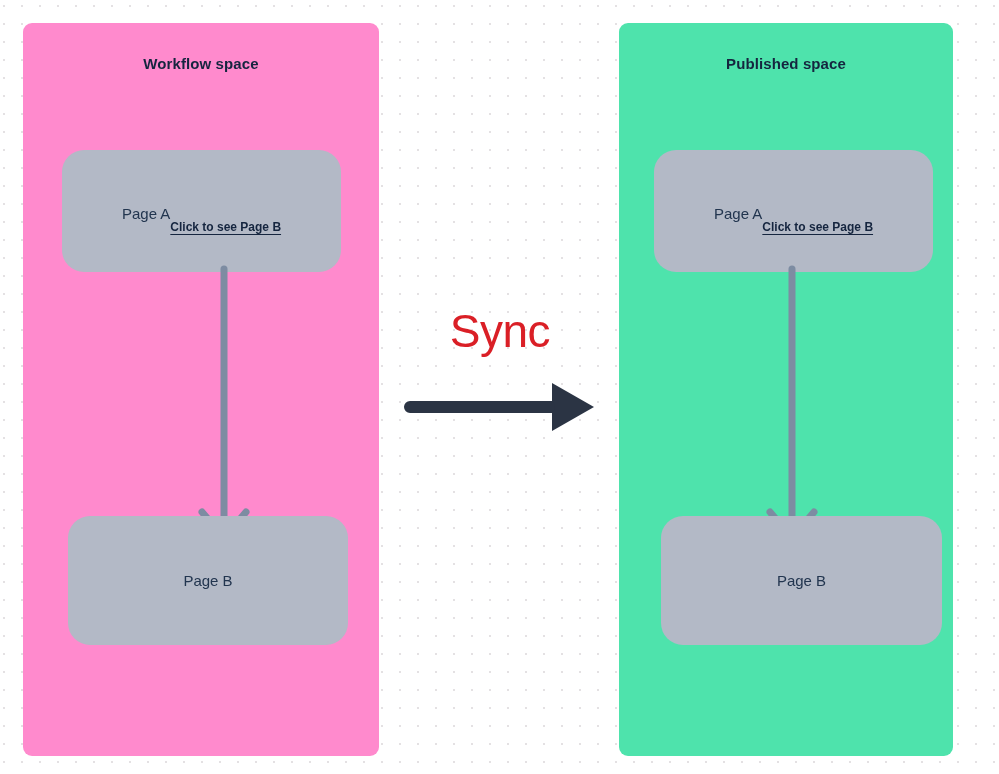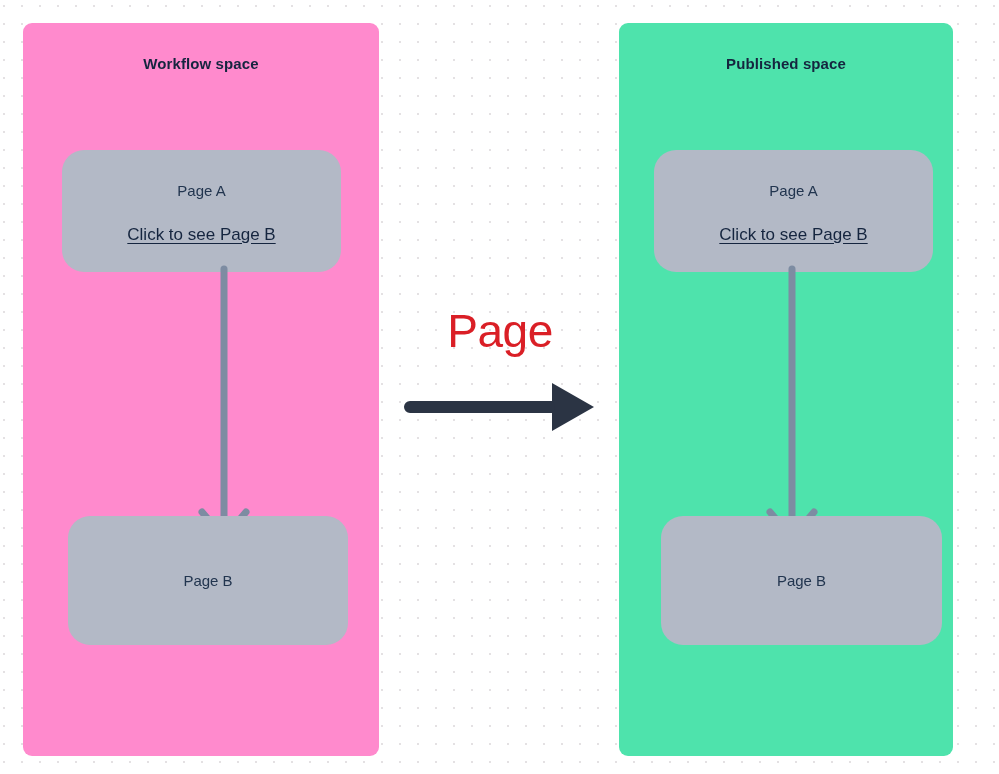--- a/index.html
+++ b/index.html
@@ -59,37 +59,37 @@
     line-height: 1;
   }
 
   
   .page-card {
     position: absolute;
     background-color: #b3b9c6;
     border-radius: 22px;
     box-sizing: border-box;
     display: flex;
-    flex-direction: column;
+    flex-direction: row;
     align-items: center;
     justify-content: center;
   }
   .page-card.with-link {
     padding-top: 4px;
   }
   .page-title-text {
     font-size: 15px;
     font-weight: normal;
     color: #22354f;
     line-height: 1;
   }
   .page-link-text {
     margin-top: 28px;
-    font-size: 17px;
-    font-weight: normal;
+    font-size: 12px;
+    font-weight: bold;
     color: #15253f;
     text-decoration: underline;
     text-underline-offset: 3px;
     line-height: 1;
     cursor: pointer;
   }
 
   
   #wf-page-a {
     left: 39px;
@@ -174,21 +174,21 @@
     <svg class="connector" id="wf-connector" viewBox="0 0 72 275">
       <line x1="36" y1="0" x2="36" y2="268" stroke="#7d8ca2" stroke-width="7" stroke-linecap="round"></line>
       <polyline points="14,243 36,269 58,243" fill="none" stroke="#7d8ca2" stroke-width="7" stroke-linecap="round" stroke-linejoin="round"></polyline>
     </svg>
 
     <div class="page-card" id="wf-page-b">
       <div class="page-title-text">Page B</div>
     </div>
   </div>
 
-  <div id="sync-label">Page</div>
+  <div id="sync-label">Sync</div>
 
   <svg id="sync-arrow" viewBox="0 0 192 58">
     <path d="M4 23 H146 V5 L188 29 L146 53 V35 H4 A6 6 0 0 1 4 23 Z" fill="#2b3444"></path>
     <rect x="3" y="23" width="146" height="12" rx="6" fill="#2b3444"></rect>
   </svg>
 
   <div class="space-panel" id="published-space">
 
     <div class="space-title">Published space</div>
 

